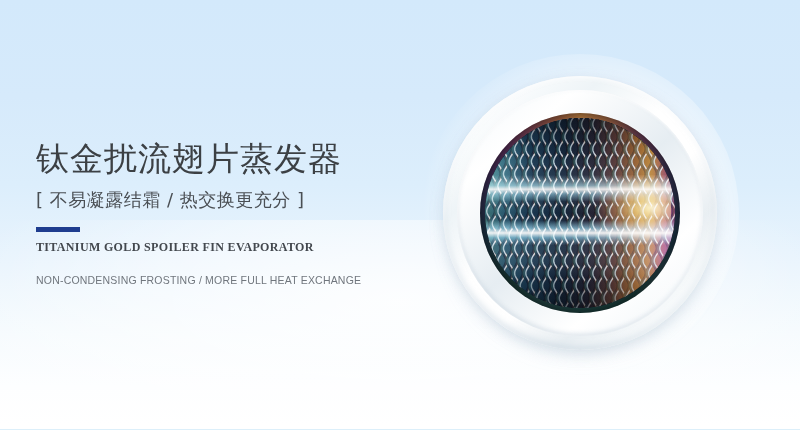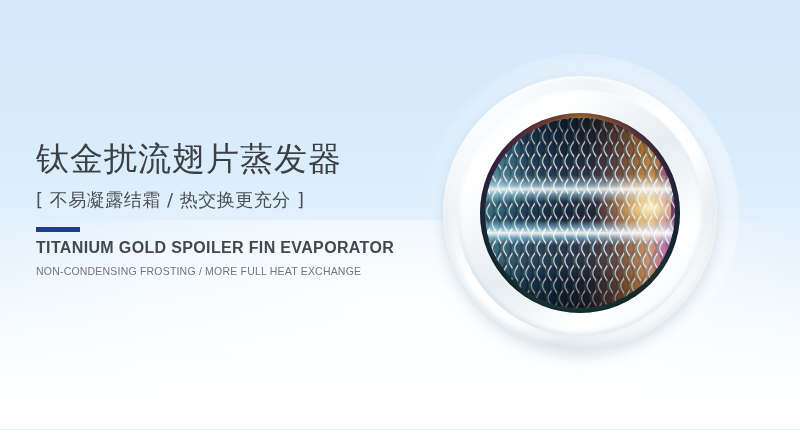--- a/index.html
+++ b/index.html
@@ -77,36 +77,36 @@
 
   #divider {
     width:44px;
     height:5px;
     background:#1f3d8f;
     margin-top:12px;
     margin-bottom:7px;
   }
 
   #title-en {
-    font-family:Liberation Sans, sans-serif;
-    font-size:16px;
+    font-family:Liberation Serif, serif;
+    font-size:12px;
     line-height:17px;
     font-weight:bold;
     letter-spacing:0.35px;
     color:#43484e;
     white-space:nowrap;
   }
 
   #caption-en {
     font-family:"Liberation Sans", sans-serif;
     font-size:10.5px;
     line-height:15px;
     letter-spacing:0.2px;
     color:#70767d;
-    margin-top:8px;
+    margin-top:17px;
     white-space:nowrap;
   }
 
   
   #product {
     position:absolute;
     left:443px;
     top:76px;
     width:274px;
     height:274px;

